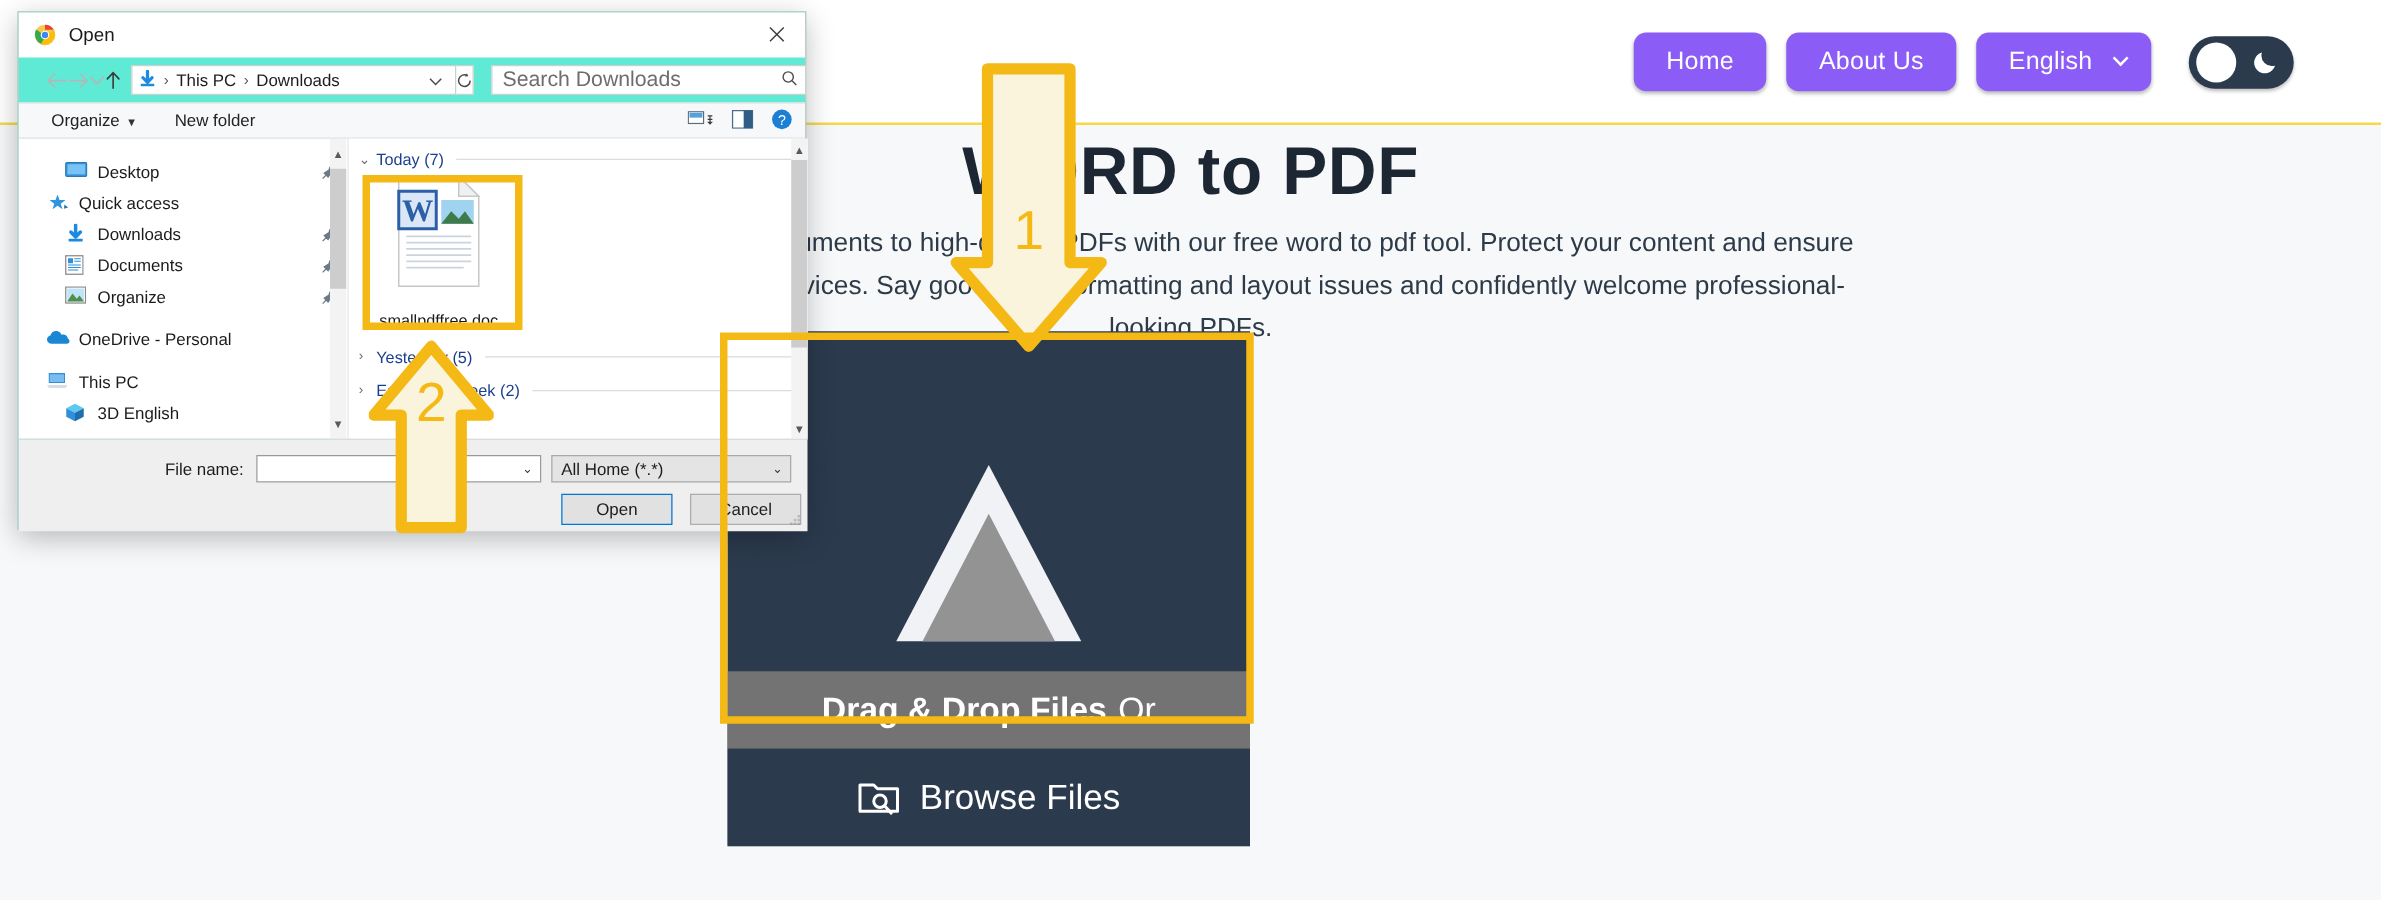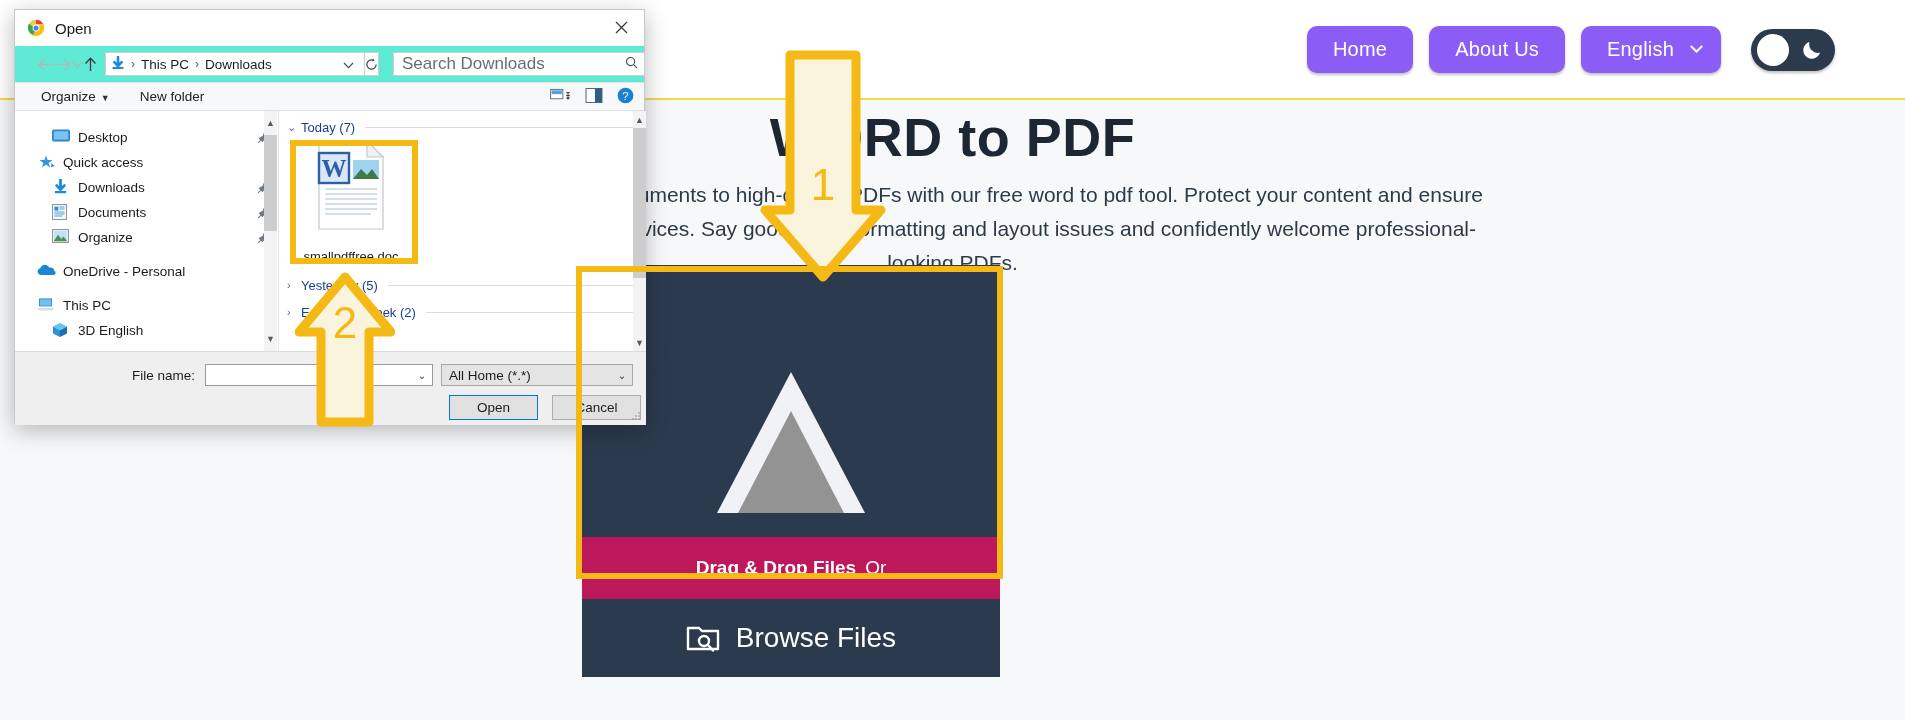--- a/index.html
+++ b/index.html
@@ -91,23 +91,23 @@
     width: 418px; height: 412px;
     background: #2b3a4d;
     overflow: hidden;
   }
   .cloud-wrap {
     position: absolute; top: 0; left: 0; width: 418px; height: 250px;
   }
   .drag-bar {
     position: absolute; left: 0; top: 272px;
     width: 418px; height: 62px;
-    background: #be185d;
+    background: #737373;
     display: flex; align-items: center; justify-content: center;
-    color: #ffffff; font-size: 19px;
+    color: #ffffff; font-size: 27px;
   }
   .drag-bar b { font-weight: bold; }
   .drag-bar span.or { font-weight: normal; margin-left: 9px; }
   .browse-bar {
     position: absolute; left: 0; top: 334px;
     width: 418px; height: 78px;
     background: #2b3a4d;
     display: flex; align-items: center; justify-content: center;
     gap: 16px;
     color: #ffffff; font-size: 28px;

